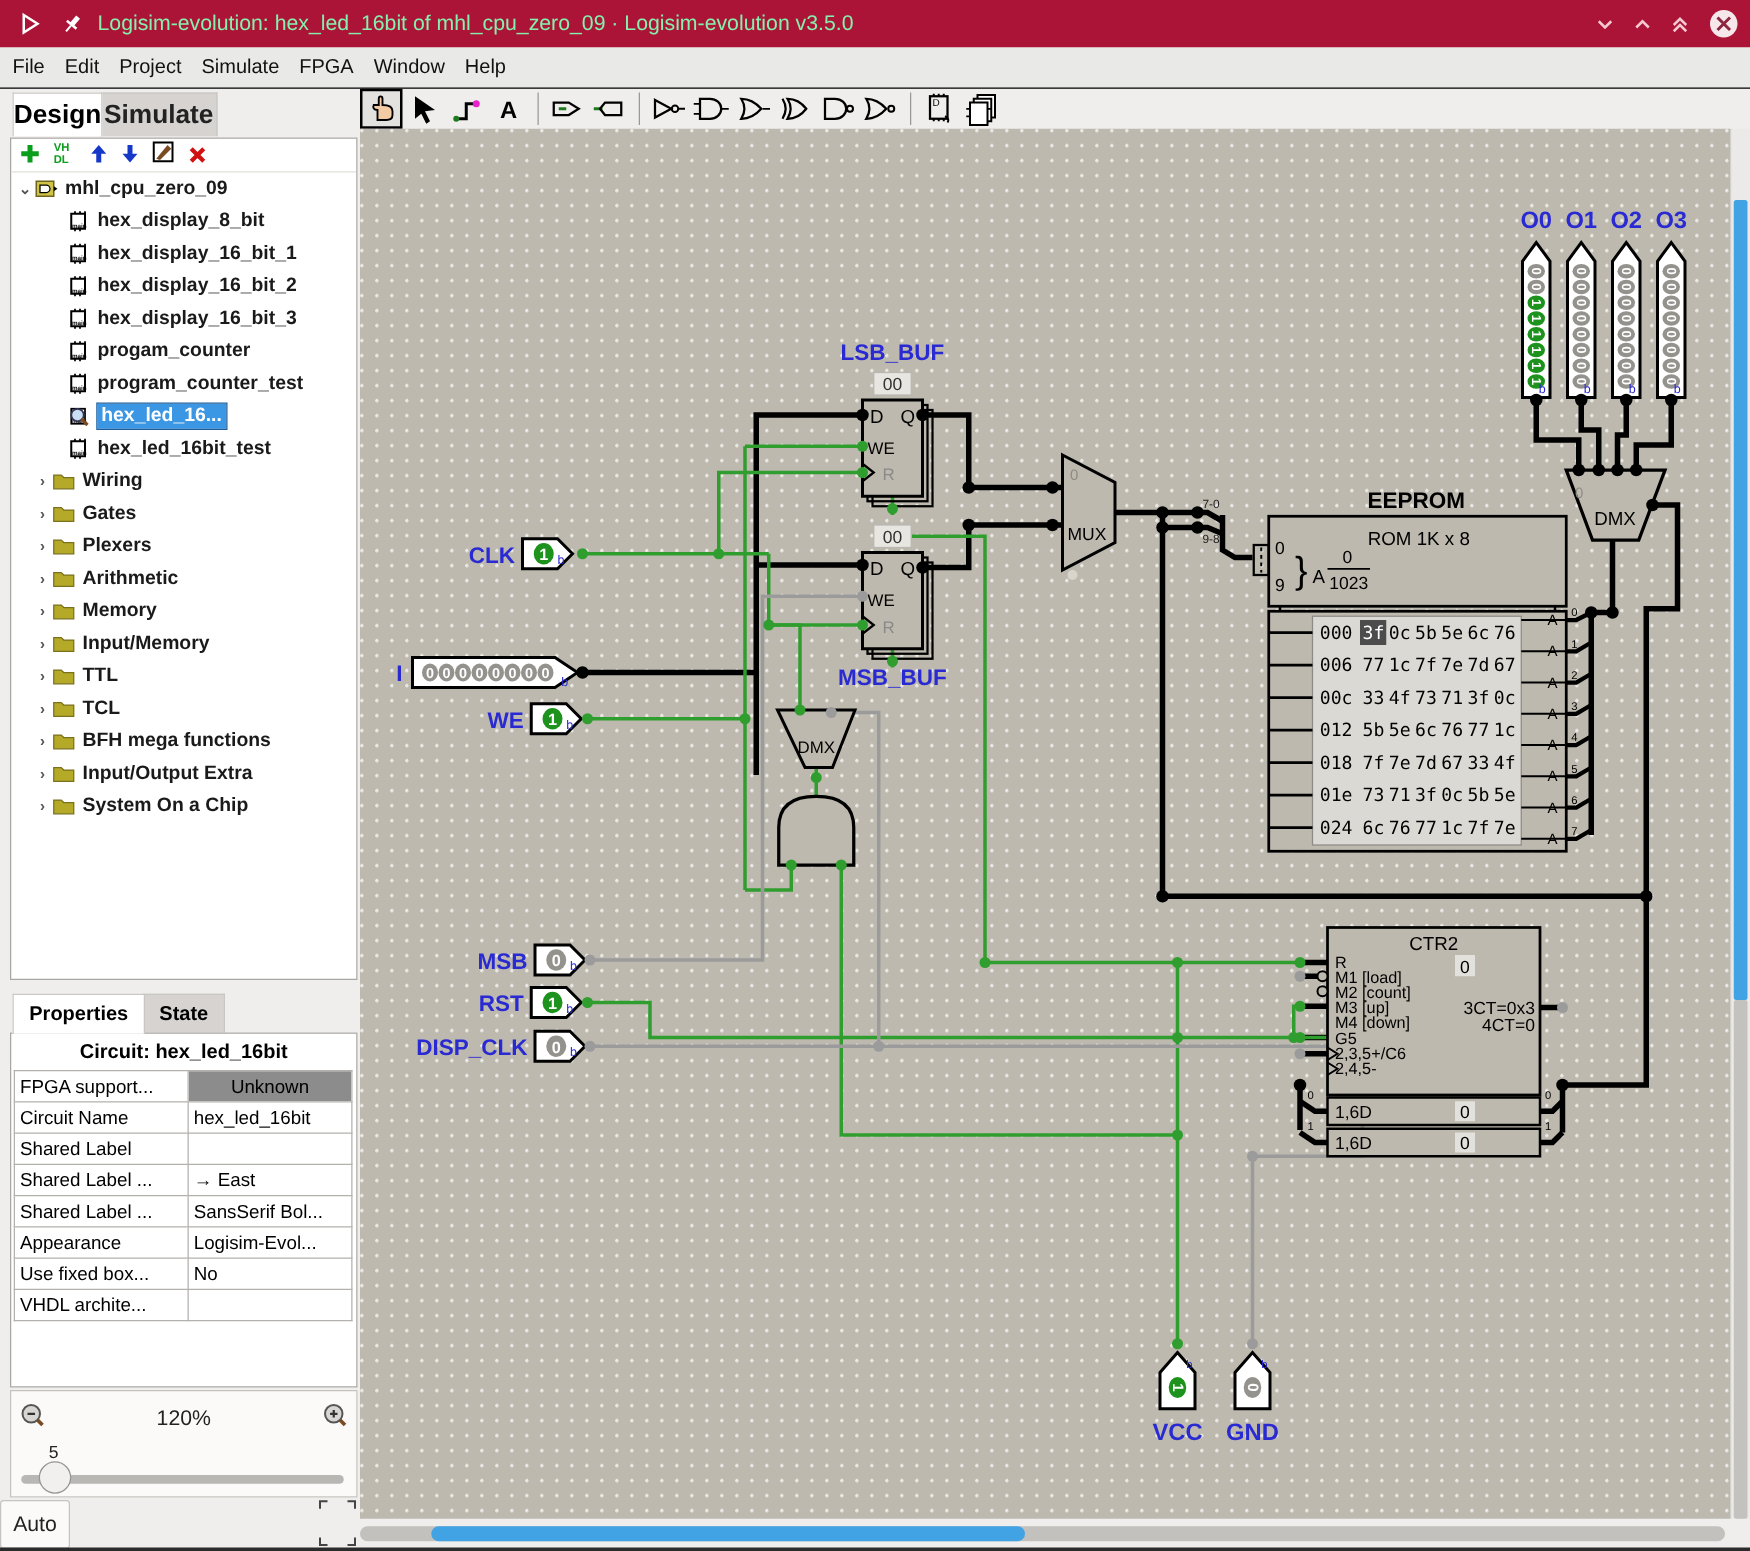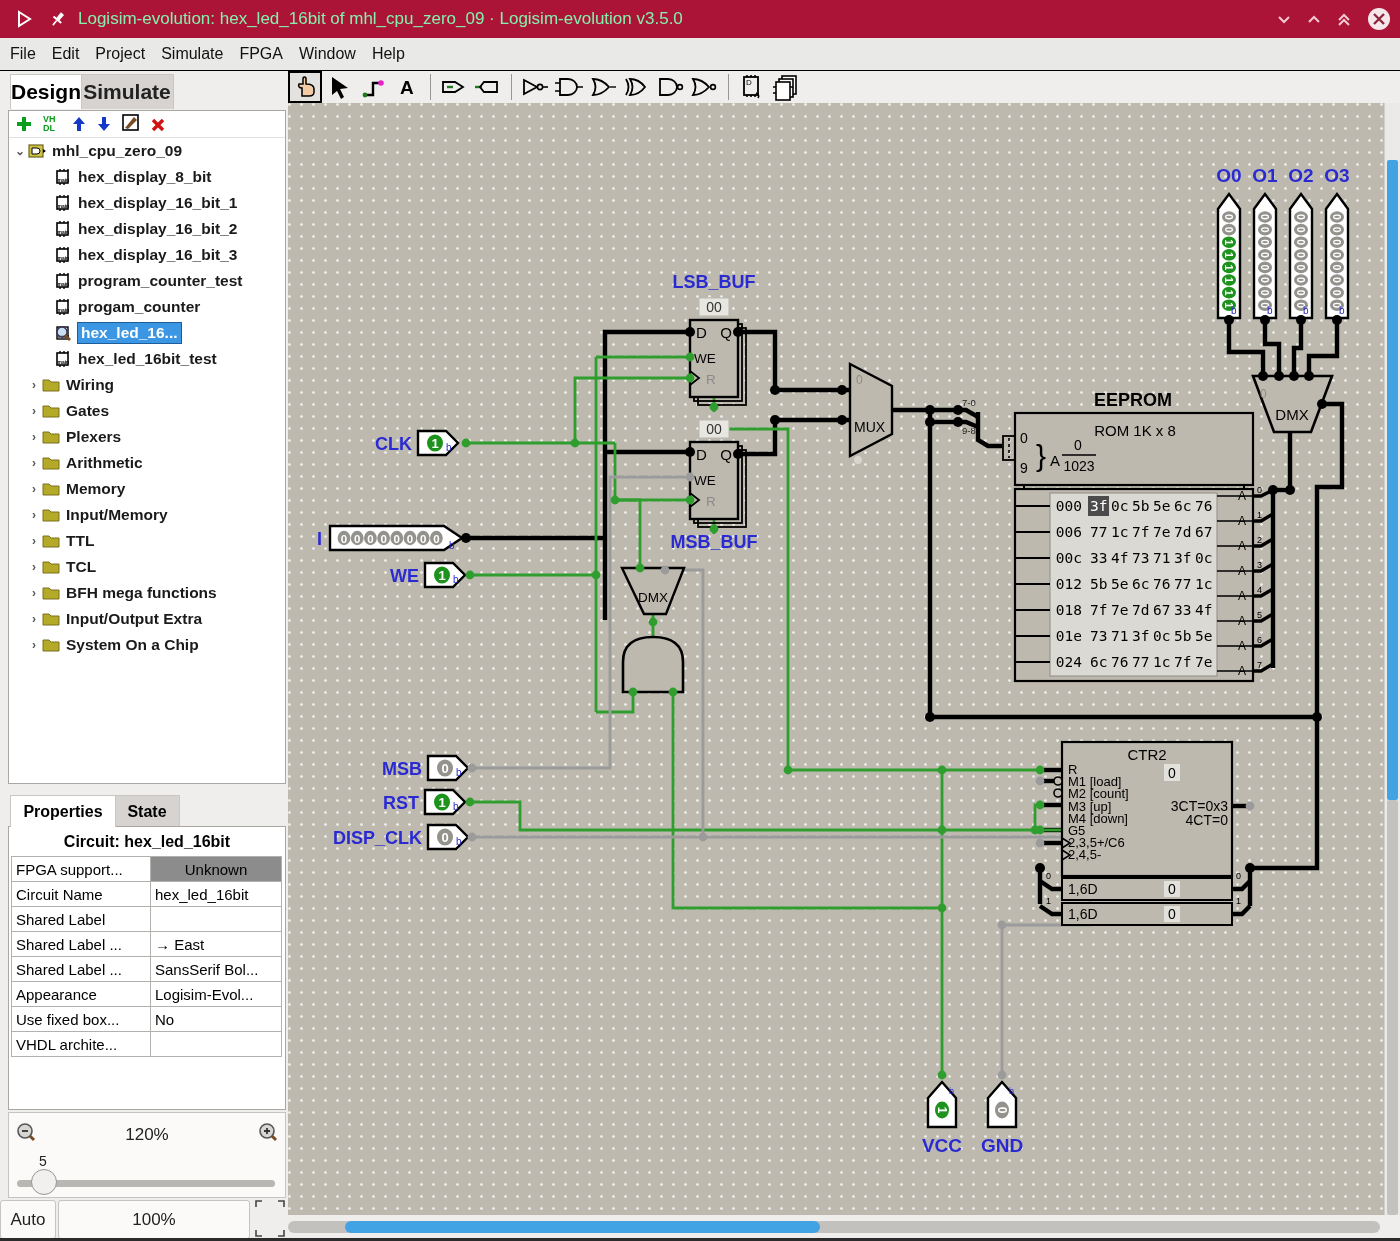--- a/index.html
+++ b/index.html
@@ -295,30 +295,30 @@
             </svg></span>
           <span class="lbl">hex_display_16_bit_3</span>
         </div>
         <div class="trow" style="padding-left: 30px;">
           <span class="chev"></span>
           <span class="ticn"><svg width="20" height="18">
               <rect x="4" y="3" width="11" height="12" fill="#fff" stroke="#000" stroke-width="1.6"></rect>
               <path d="M7,1 V3 M11,1 V3 M15,1 V3 M7,15 V17 M11,15 V17" stroke="#000" stroke-width="1.4"></path>
               <text x="4.5" y="14" font-size="5" font-weight="bold">main</text>
             </svg></span>
-          <span class="lbl">program_counter_test</span>
+          <span class="lbl">progam_counter</span>
         </div>
         <div class="trow" style="padding-left: 30px;">
           <span class="chev"></span>
           <span class="ticn"><svg width="20" height="18">
               <rect x="4" y="3" width="11" height="12" fill="#fff" stroke="#000" stroke-width="1.6"></rect>
               <path d="M7,1 V3 M11,1 V3 M15,1 V3 M7,15 V17 M11,15 V17" stroke="#000" stroke-width="1.4"></path>
               <text x="4.5" y="14" font-size="5" font-weight="bold">main</text>
             </svg></span>
-          <span class="lbl">progam_counter</span>
+          <span class="lbl">program_counter_test</span>
         </div>
         <div class="trow selected" style="padding-left: 30px;">
           <span class="chev"></span>
           <span class="ticn"><svg width="20" height="18">
               <rect x="4" y="3" width="11" height="12" fill="#fff" stroke="#000" stroke-width="1.4"></rect>
               <text x="4.5" y="14" font-size="5" font-weight="bold">main</text>
               <circle cx="9" cy="8" r="5" fill="rgba(180,210,240,.7)" stroke="#335" stroke-width="1.4"></circle>
               <path d="M12,11 L17,16" stroke="#7a4a22" stroke-width="2.6"></path>
             </svg></span>
           <span class="lbl">hex_led_16...</span>
@@ -467,21 +467,20 @@
           <circle cx="10" cy="10" r="7" fill="#d8d6d2" stroke="#555" stroke-width="1.6"></circle>
           <path d="M7,10 H13 M10,7 V13" stroke="#333" stroke-width="1.8"></path>
           <path d="M15,15 L19,19" stroke="#7a4a22" stroke-width="3"></path>
         </svg></span>
     <span id="slider-val">5</span>
     <div id="slider-track"></div>
     <div id="slider-handle"></div>
   </div>
 
   <div id="btn-auto" class="bbtn">Auto</div>
-  <div id="btn-100" class="bbtn">100%</div>
   <span id="corner-tool">
     <svg width="34" height="41">
         <g stroke="#444" stroke-width="1.6" fill="none">
       <path d="M3,9 V3 H9"></path>
           <path d="M25,3 H31 V9"></path>
           <path d="M3,32 V38 H9"></path>
           <path d="M25,38 H31 V32"></path>
         </g>
       </svg>
   </span>

